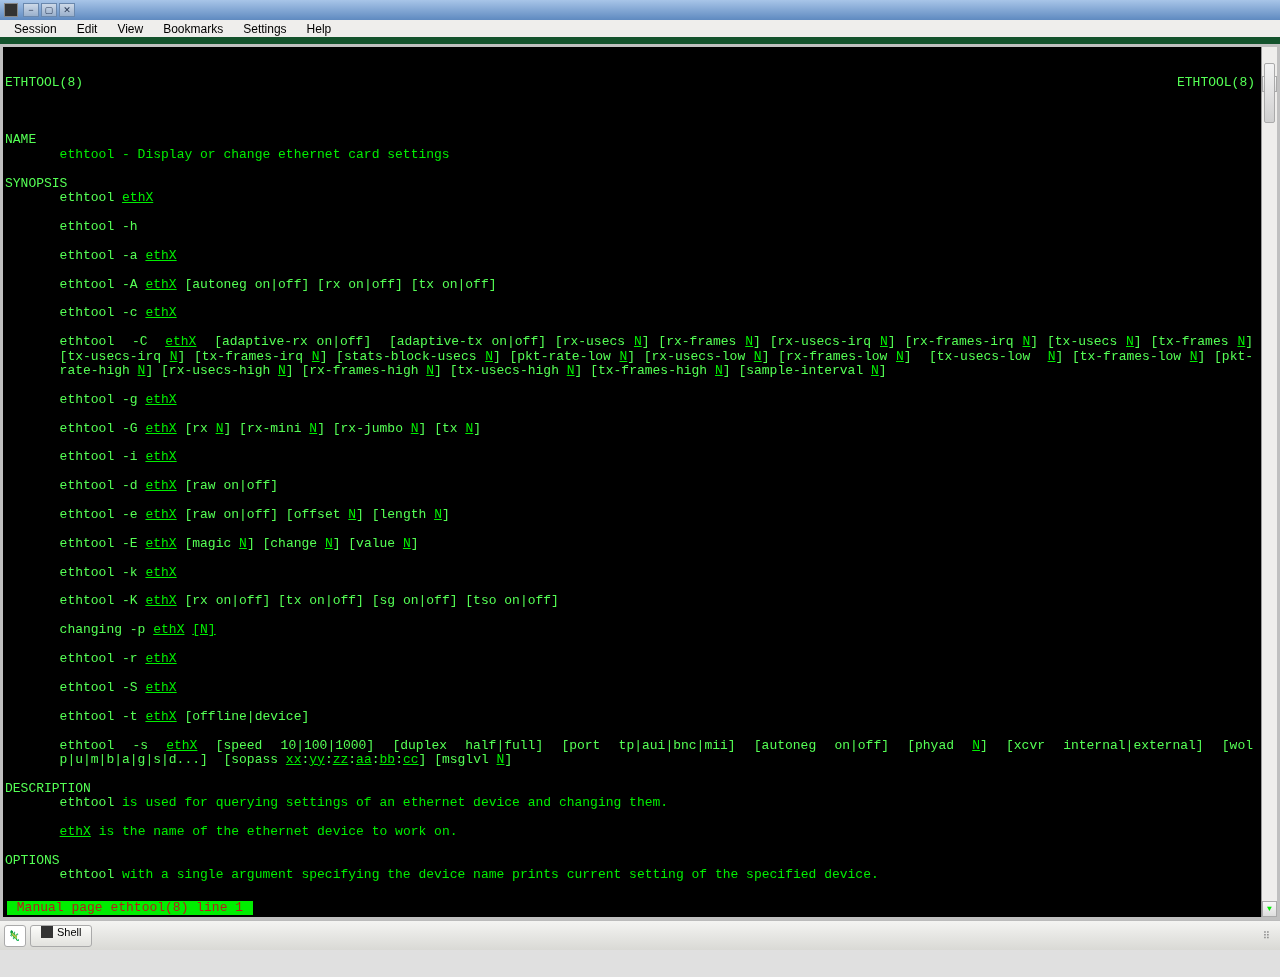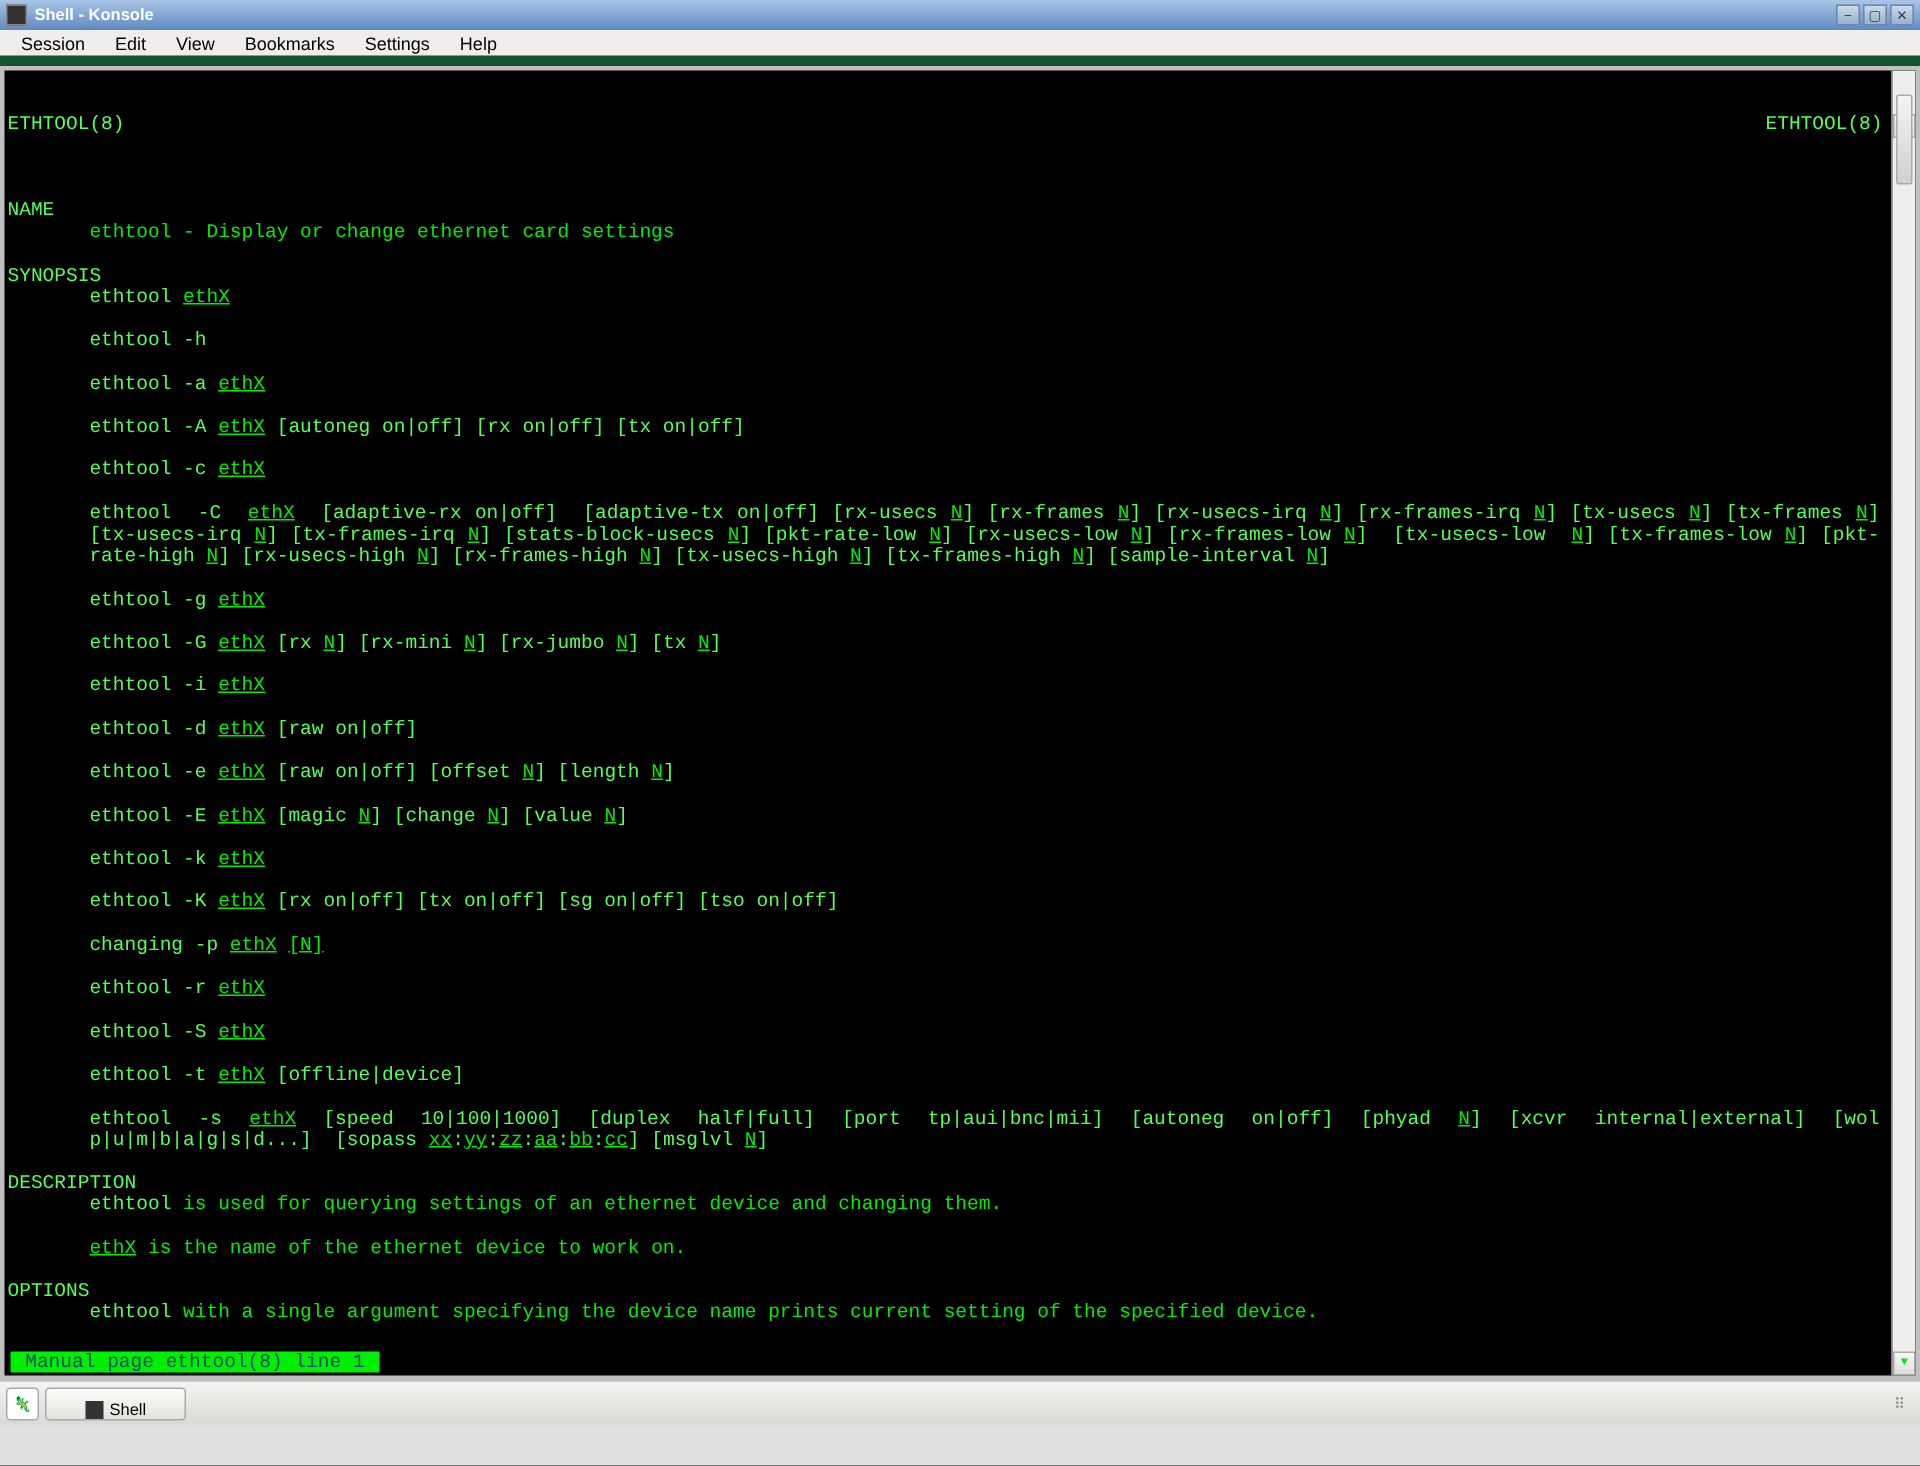--- a/index.html
+++ b/index.html
@@ -78,21 +78,21 @@
 }
 .term-content { padding: 0 2px; }
 .hdr-line { display: flex; justify-content: space-between; }
 .bold { color: #55ff55; font-weight: 500; }
 .u { text-decoration: underline; }
 .status {
   position: absolute;
   bottom: 2px;
   left: 4px;
   background: #00ee00;
-  color: #0c4a6e;
+  color: #b91c1c;
   padding: 0 2px;
   margin-top: 12px;
 }
 .scrollbar {
   position: absolute;
   right: 0;
   top: 0;
   bottom: 0;
   width: 16px;
   background: #efeeec;
@@ -132,45 +132,44 @@
   height: 22px;
   background: #fff;
   border: 1px solid #aaa;
   border-radius: 3px;
   display: flex;
   align-items: center;
   justify-content: center;
 }
 .tb-task {
   height: 22px;
-  padding: 0 26px;
+  padding: 0 10px;
   background: linear-gradient(#fcfcfa,#e2e2de);
   border: 1px solid #aaa;
   border-radius: 3px;
   display: flex;
-  align-items: flex-end;
+  align-items: flex-start;
   gap: 4px;
   font-size: 11px;
 }
 .tb-icon {
   width: 12px; height: 12px; background:#333; display:inline-block;
 }
 .tray {
   margin-left: auto;
   padding: 0 6px;
   color: #888;
   font-size: 10px;
 }
 </style>
 </head>
 <body>
 
 <div class="titlebar">
   <span class="titlebar-icon"></span>
-  <span class="titlebar-title">Shell - Konsole</span>
   <div class="win-btns">
     <div class="win-btn">−</div>
     <div class="win-btn">▢</div>
     <div class="win-btn">✕</div>
   </div>
 </div>
 
 <div class="menubar">
   <div class="menu-item">Session</div>
   <div class="menu-item">Edit</div>

